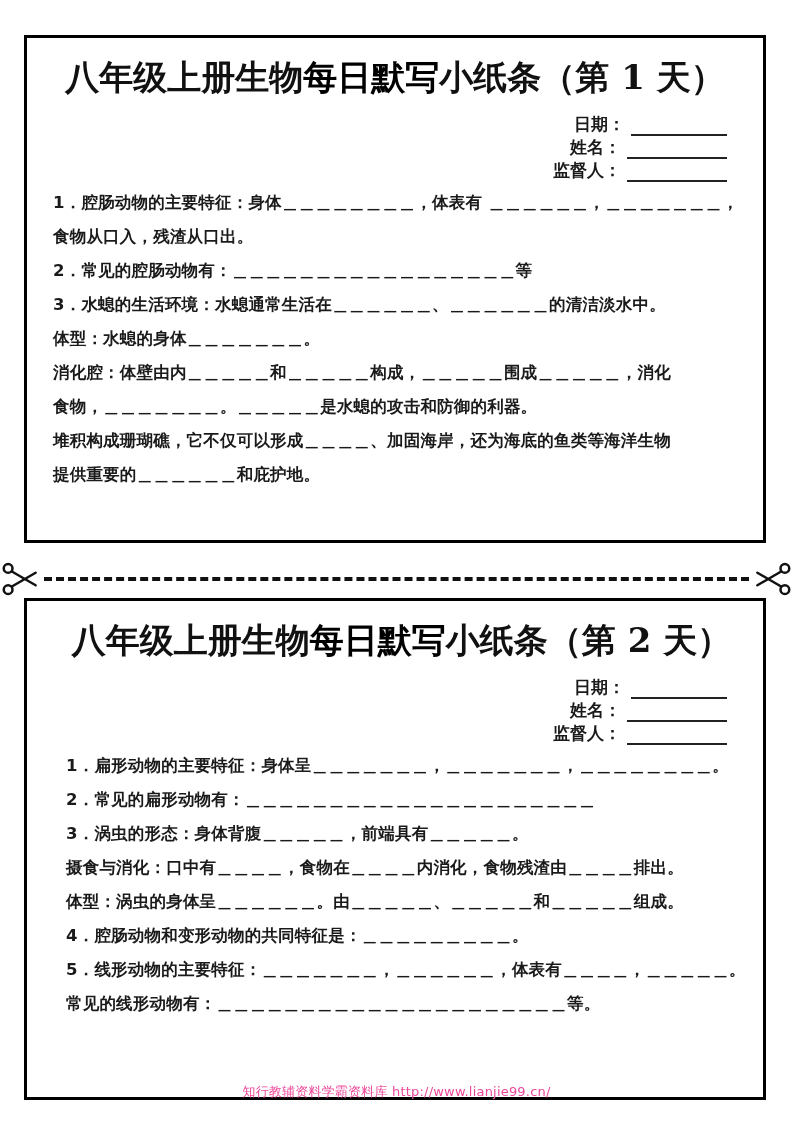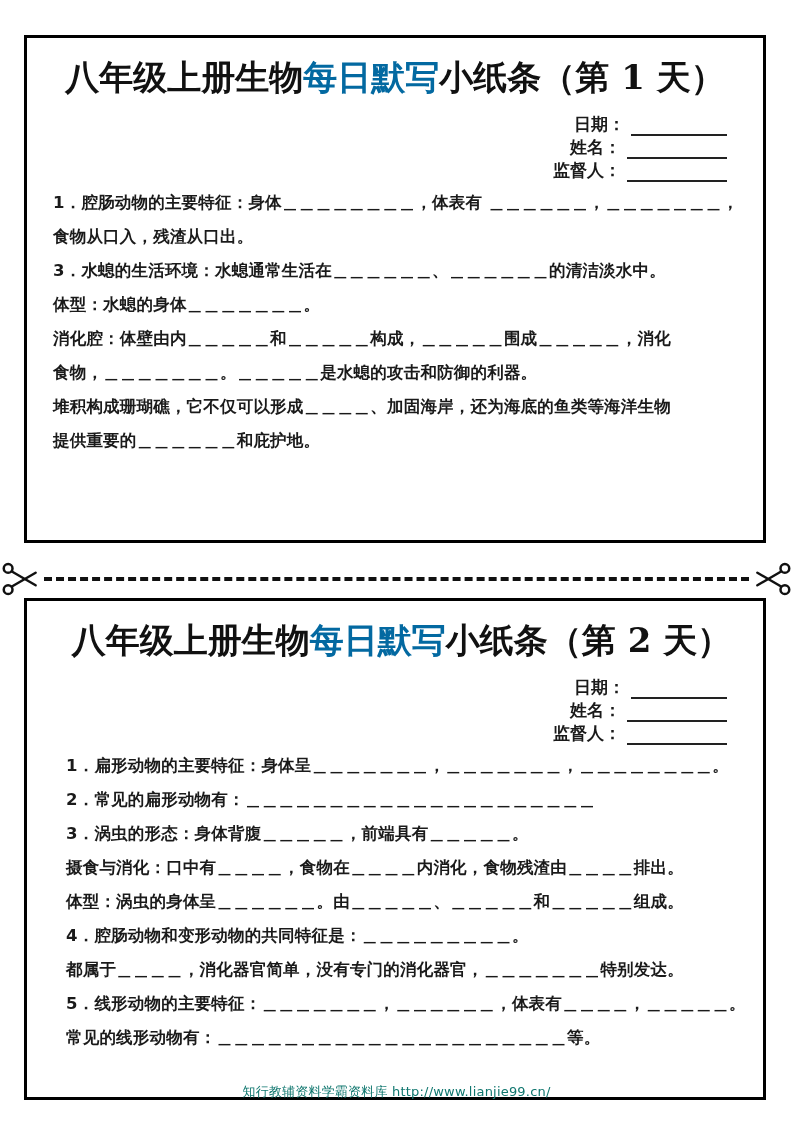--- a/index.html
+++ b/index.html
@@ -40,21 +40,21 @@
     text-align: center;
     font-size: 34px;
     font-weight: bold;
     letter-spacing: 0px;
     white-space: nowrap;
     line-height: 1.0;
     margin-top: 22px;
     font-family: "DejaVu Serif", "Liberation Serif", serif;
   }
   .title .blk { color: #111111; text-align: right; }
-  .title .red { color: #0369a1; }
+  .title .red { color: #000000; }
 
   
   .fields {
     display: flex;
     margin: 19px 0 0 0;
     padding: 0 36px 0 46px;
     font-size: 17px;
     font-weight: bold;
     align-items: flex-end;
     flex-direction: column;
@@ -114,21 +114,21 @@
   .scissors.right { transform: scaleX(-1); }
 
   
   .watermark {
     position: absolute;
     left: 0;
     top: 1083px;
     width: 793px;
     text-align: center;
     font-size: 13px;
-    color: #0f766e;
+    color: #ec4899;
     font-family: "DejaVu Sans", "Liberation Sans", sans-serif;
     letter-spacing: 0.2px;
     white-space: nowrap;
   }
 </style>
 </head>
 <body>
 
 <div class="page">
 
@@ -149,20 +149,21 @@
       </div>
       <div class="field field-super">
         <span class="lbl">监督人：</span>
         <span class="blank b-super"></span>
       </div>
     </div>
 
     <div class="body">
       <div class="line">1．腔肠动物的主要特征：身体＿＿＿＿＿＿＿＿，体表有 ＿＿＿＿＿＿，＿＿＿＿＿＿＿，</div>
       <div class="line">食物从口入，残渣从口出。</div>
+      <div class="line">2．常见的腔肠动物有：＿＿＿＿＿＿＿＿＿＿＿＿＿＿＿＿＿等</div>
       <div class="line">3．水螅的生活环境：水螅通常生活在＿＿＿＿＿＿、＿＿＿＿＿＿的清洁淡水中。</div>
       <div class="line">体型：水螅的身体＿＿＿＿＿＿＿。</div>
       <div class="line">消化腔：体壁由内＿＿＿＿＿和＿＿＿＿＿构成，＿＿＿＿＿围成＿＿＿＿＿，消化</div>
       <div class="line">食物，＿＿＿＿＿＿＿。＿＿＿＿＿是水螅的攻击和防御的利器。</div>
       <div class="line">堆积构成珊瑚礁，它不仅可以形成＿＿＿＿、加固海岸，还为海底的鱼类等海洋生物</div>
       <div class="line">提供重要的＿＿＿＿＿＿和庇护地。</div>
     </div>
   </div>
 
   <div class="cutline">
@@ -206,21 +207,20 @@
       </div>
     </div>
 
     <div class="body">
       <div class="line">1．扁形动物的主要特征：身体呈＿＿＿＿＿＿＿，＿＿＿＿＿＿＿，＿＿＿＿＿＿＿＿。</div>
       <div class="line">2．常见的扁形动物有：＿＿＿＿＿＿＿＿＿＿＿＿＿＿＿＿＿＿＿＿＿</div>
       <div class="line">3．涡虫的形态：身体背腹＿＿＿＿＿，前端具有＿＿＿＿＿。</div>
       <div class="line">摄食与消化：口中有＿＿＿＿，食物在＿＿＿＿内消化，食物残渣由＿＿＿＿排出。</div>
       <div class="line">体型：涡虫的身体呈＿＿＿＿＿＿。由＿＿＿＿＿、＿＿＿＿＿和＿＿＿＿＿组成。</div>
       <div class="line">4．腔肠动物和变形动物的共同特征是：＿＿＿＿＿＿＿＿＿。</div>
-      <div class="line">都属于＿＿＿＿，消化器官简单，没有专门的消化器官，＿＿＿＿＿＿＿特别发达。</div>
       <div class="line">5．线形动物的主要特征：＿＿＿＿＿＿＿，＿＿＿＿＿＿，体表有＿＿＿＿，＿＿＿＿＿。</div>
       <div class="line">常见的线形动物有：＿＿＿＿＿＿＿＿＿＿＿＿＿＿＿＿＿＿＿＿＿等。</div>
     </div>
   </div>
 
   <div class="watermark">知行教辅资料学霸资料库 http://www.lianjie99.cn/</div>
 
 </div>
 
 </body></html>

